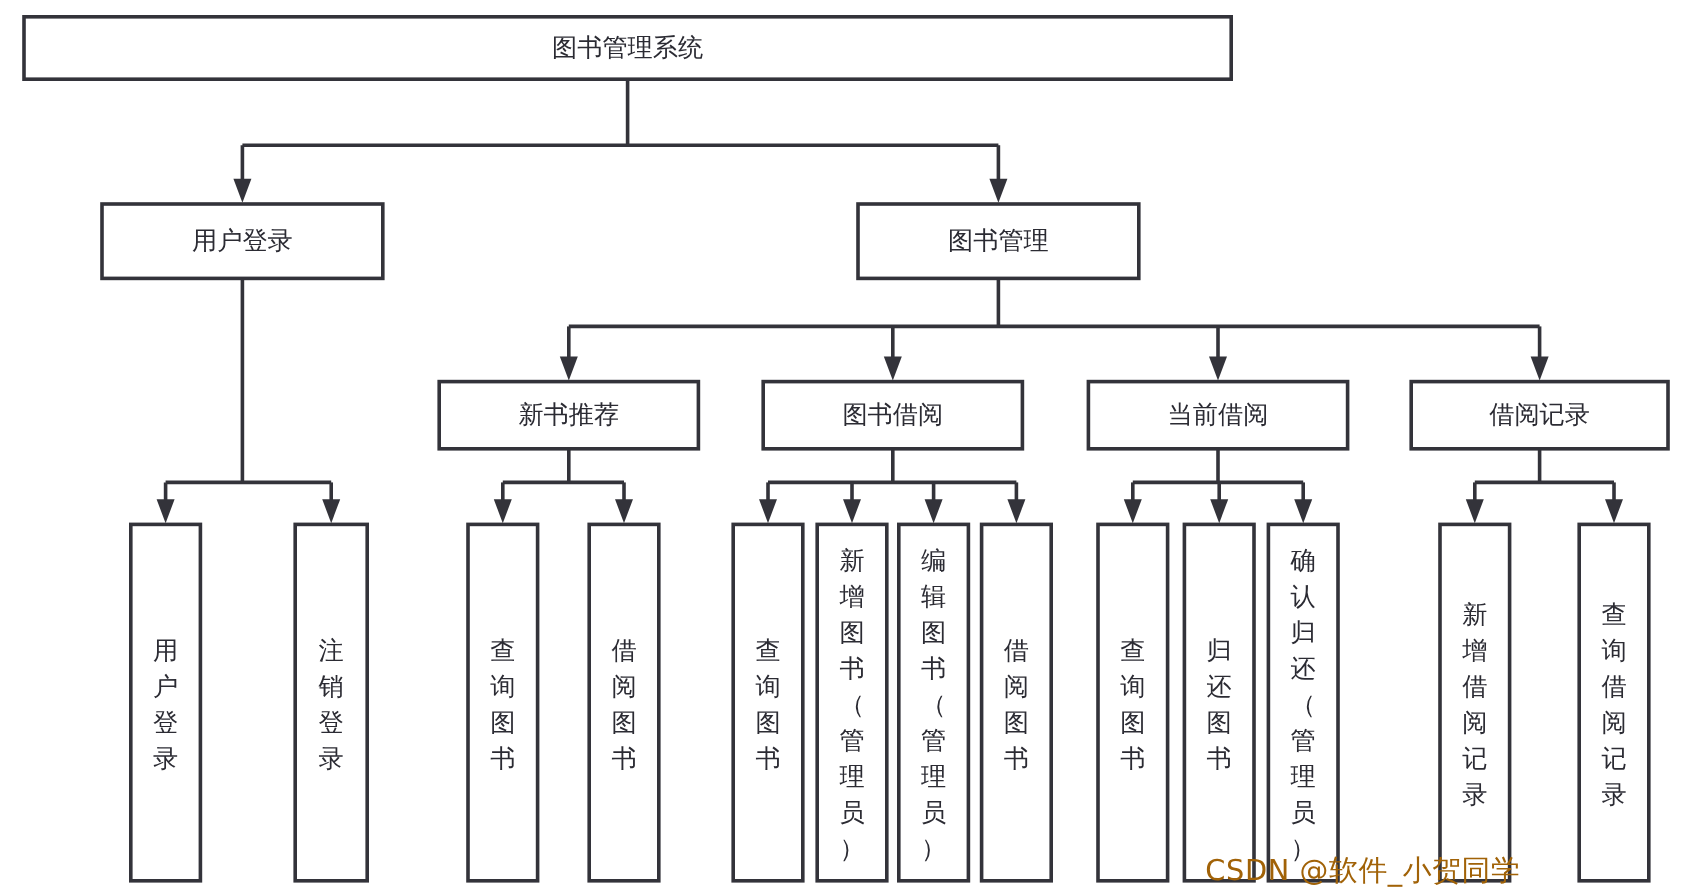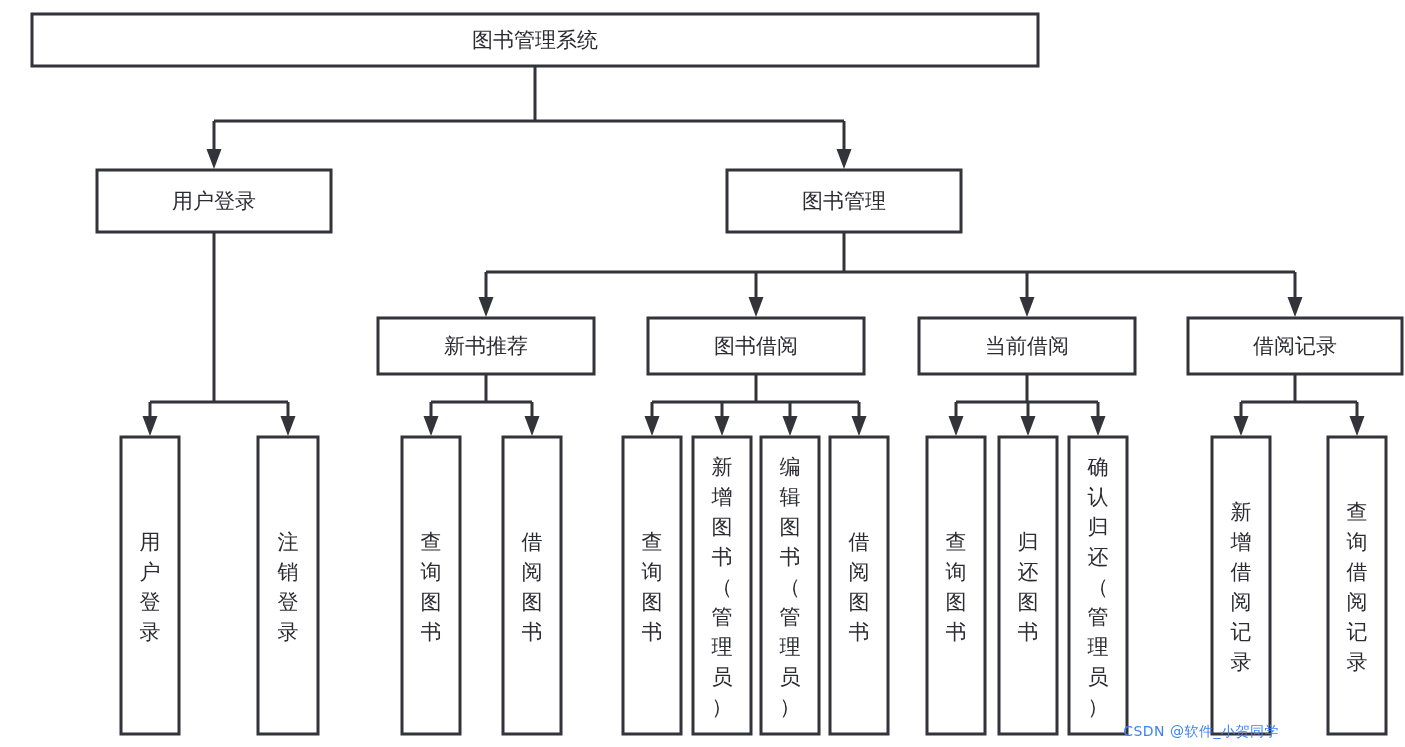--- a/index.html
+++ b/index.html
@@ -9,21 +9,21 @@
   }
   body {
     width: 1405px;
     height: 747px;
     font-family: "DejaVu Sans", "Liberation Sans", sans-serif;
     overflow: hidden;
     position: relative;
   }
   #diagram-root {
     position: absolute;
-    left: 16px;
+    left: 4px;
     top: 0;
     width: 1277px;
     height: 747px;
   }
   svg.diagram {
     display: block;
     width: 1405px;
     height: 747px;
   }
   .node-box {
@@ -51,22 +51,22 @@
   }
   .arrow-head {
     fill: #33333a;
     stroke: none;
   }
   .watermark-text {
     position: absolute;
     right: 14px;
     bottom: 6px;
     font-family: "DejaVu Sans", "Liberation Sans", sans-serif;
-    font-size: 14px;
-    color: #3b82f6;
+    font-size: 24px;
+    color: #a16207;
     white-space: nowrap;
     letter-spacing: 0.5px;
   }
 </style>
 </head>
 <body>
 
 <div id="diagram-root">
   <svg class="diagram" viewBox="0 0 1405 747">
     <g id="connector-layer">

